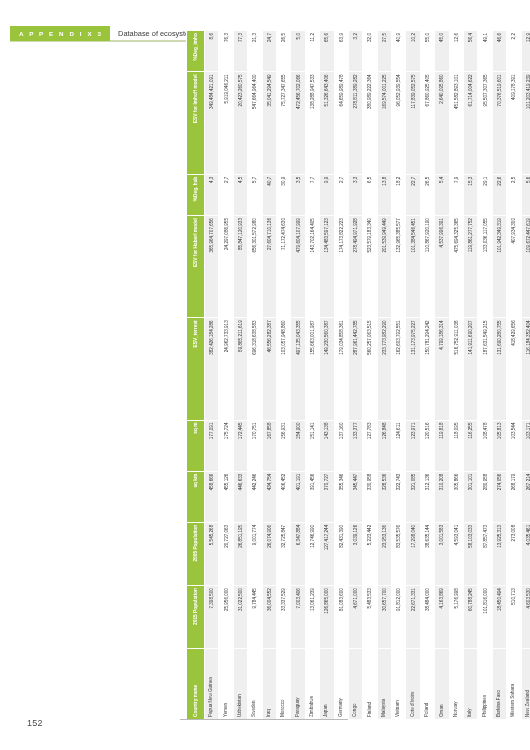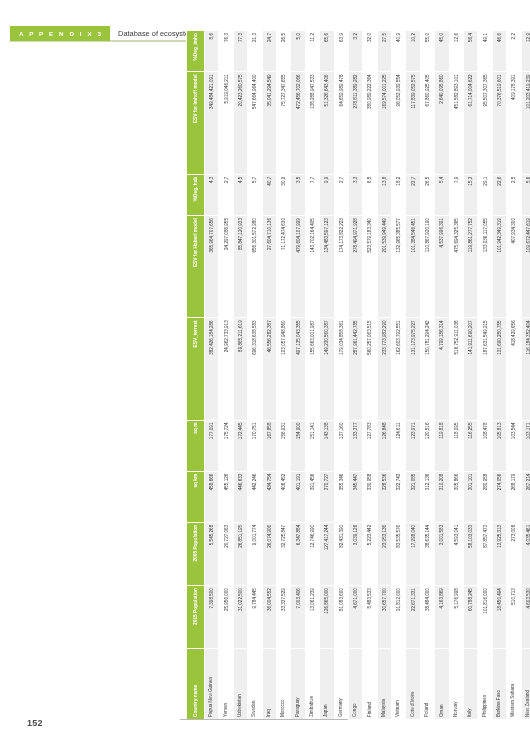--- a/index.html
+++ b/index.html
@@ -59,21 +59,21 @@
     height: 1px;
     background: #cfd9b2;
   }
 
   
   #folio {
     position: absolute;
     left: 27px;
     bottom: 22px;
     font-size: 9px;
-    font-weight: bold;
+    font-weight: normal;
     color: #4b4b4b;
     letter-spacing: .3px;
   }
 
   
   
   #table-stage {
     position: absolute;
     left: 0;
     top: 0;

